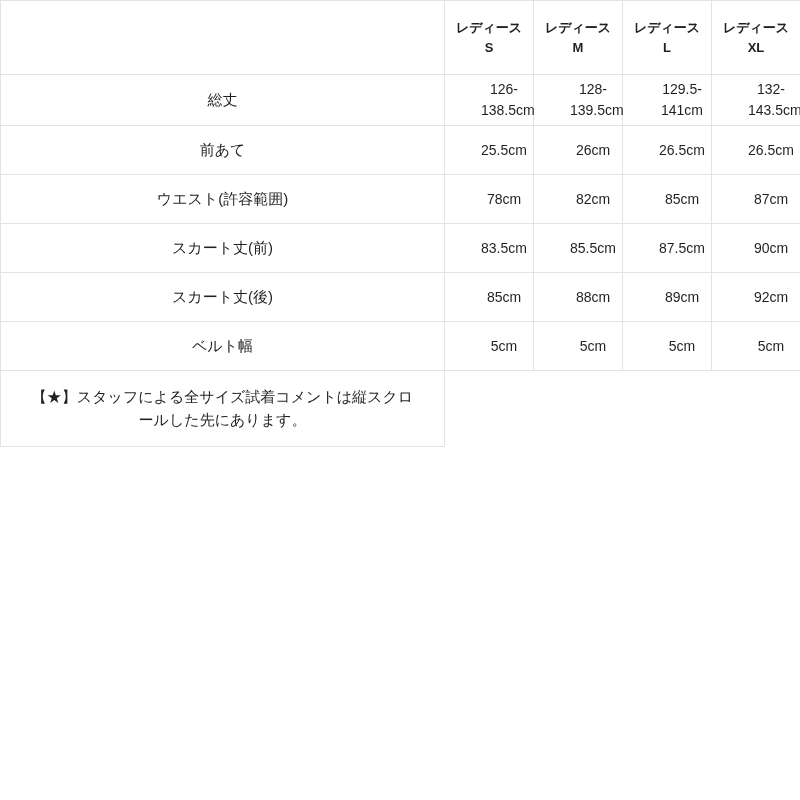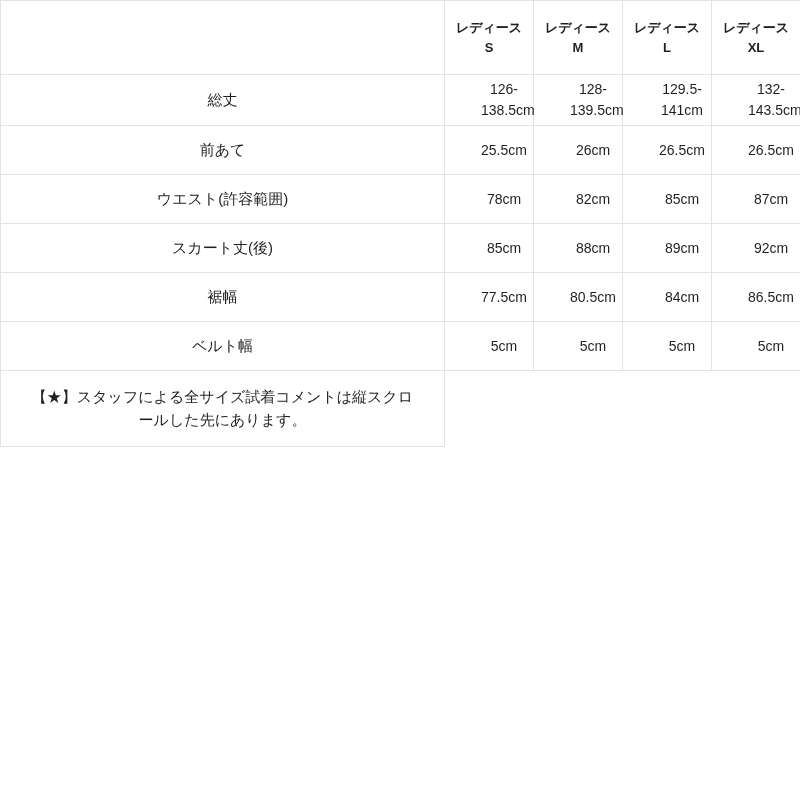--- a/index.html
+++ b/index.html
@@ -118,32 +118,32 @@
         <td class="val">26.5cm</td>
       </tr>
       <tr>
         <th class="rowlabel">ウエスト(許容範囲)</th>
         <td class="val">78cm</td>
         <td class="val">82cm</td>
         <td class="val">85cm</td>
         <td class="val">87cm</td>
       </tr>
       <tr>
+        <th class="rowlabel">スカート丈(前)</th>
+        <td class="val">83.5cm</td>
+        <td class="val">85.5cm</td>
+        <td class="val">87.5cm</td>
+        <td class="val">90cm</td>
+      </tr>
+      <tr>
         <th class="rowlabel">スカート丈(後)</th>
         <td class="val">85cm</td>
         <td class="val">88cm</td>
         <td class="val">89cm</td>
         <td class="val">92cm</td>
-      </tr>
-      <tr>
-        <th class="rowlabel">裾幅</th>
-        <td class="val">77.5cm</td>
-        <td class="val">80.5cm</td>
-        <td class="val">84cm</td>
-        <td class="val">86.5cm</td>
       </tr>
       <tr>
         <th class="rowlabel">ベルト幅</th>
         <td class="val">5cm</td>
         <td class="val">5cm</td>
         <td class="val">5cm</td>
         <td class="val">5cm</td>
       </tr>
       <tr class="note-row">
         <td class="note">【★】スタッフによる全サイズ試着コメントは縦スクロールした先にあります。</td>

